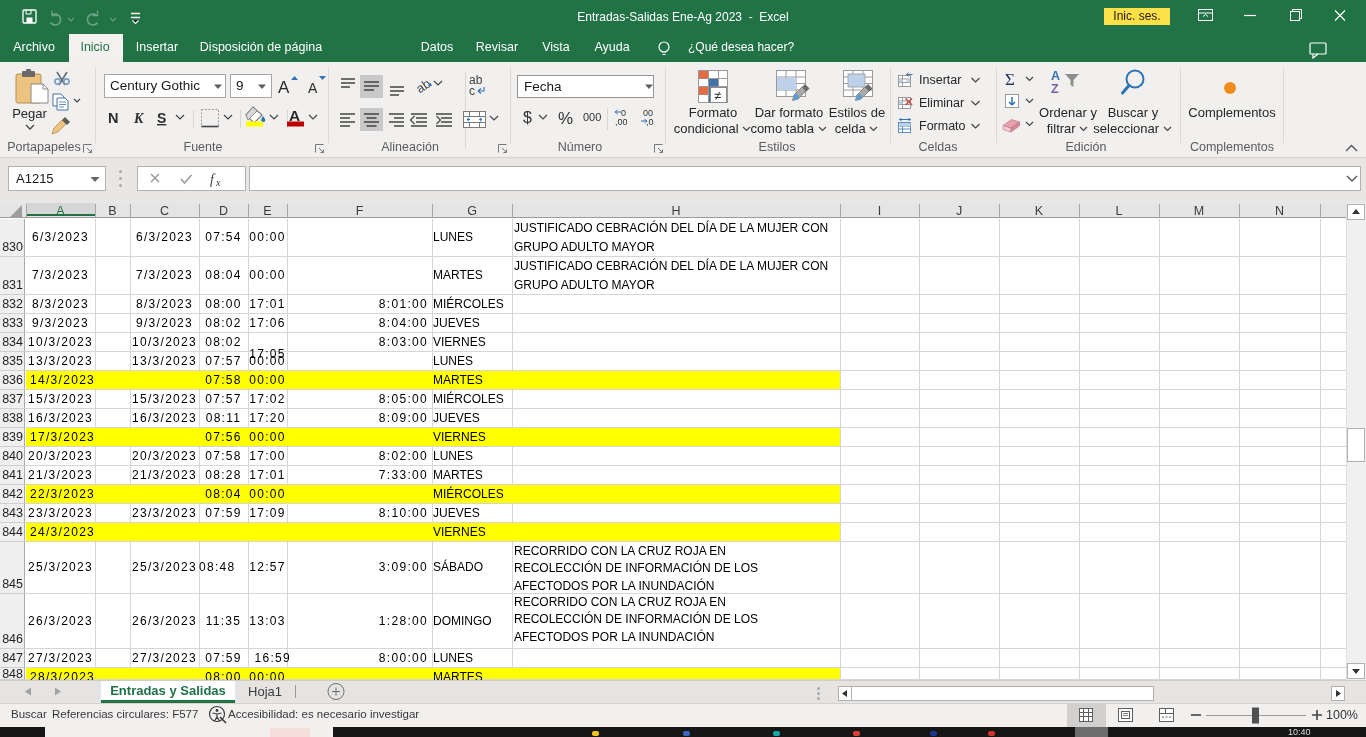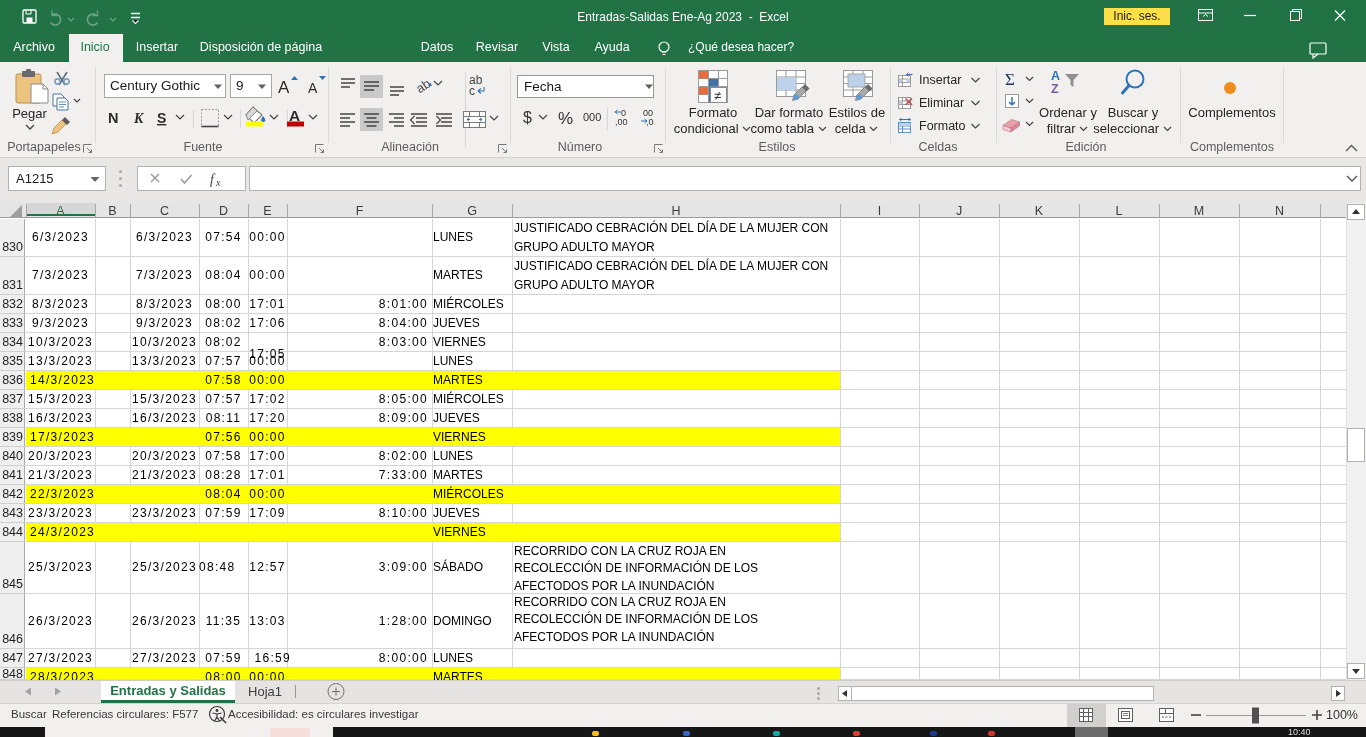--- a/index.html
+++ b/index.html
@@ -638,21 +638,21 @@
     </svg>
 <div class="abs" id="statusbar"></div>
 <div class="abs" style="left:11px;top:708px;font-size:11.5px;color:#383838">Buscar</div>
 <div class="abs" style="left:52px;top:708px;font-size:11.5px;color:#383838">Referencias circulares: F577</div>
 <svg class="abs" width="20" height="20" style="left:208px;top:705px">
  <circle cx="9" cy="9" r="7.5" fill="none" stroke="#3a3a3a" stroke-width="1.2"></circle>
  <circle cx="9" cy="5.5" r="1.4" fill="#3a3a3a"></circle>
  <path d="M4.5 8 l4.5 1 l4.5 -1 M9 9 v3 l-2.5 4 M9 12 l2.5 4" stroke="#3a3a3a" stroke-width="1.2" fill="none"></path>
  <path d="M12 12 l6 6" stroke="#3a3a3a" stroke-width="1.6"></path>
 </svg>
-<div class="abs" style="left:228px;top:708px;font-size:11.5px;color:#383838">Accesibilidad: es circulares investigar</div>
+<div class="abs" style="left:228px;top:708px;font-size:11.5px;color:#383838">Accesibilidad: es necesario investigar</div>
 <div class="abs" style="left:1067px;top:704px;width:39px;height:23px;background:#d2d0ce"></div>
 <svg class="abs" width="300" height="24" style="left:1066px;top:703px">
  <g stroke="#5f5f5f" fill="none">
   <rect x="13.5" y="5.5" width="13" height="13" fill="#fff"></rect>
   <path d="M13.5 9.5 h13 M13.5 13.5 h13 M17.5 5.5 v13 M22.5 5.5 v13"></path>
   <rect x="52.5" y="5.5" width="14" height="13" fill="#fff"></rect>
   <rect x="55.5" y="8.5" width="8" height="7"></rect>
   <path d="M57 10.5 h5 M57 12.5 h5" stroke-width="0.8"></path>
   <rect x="93.5" y="5.5" width="14" height="13" fill="#fff"></rect>
   <path d="M93.5 10.5 h14 M99.5 5.5 v5"></path>

